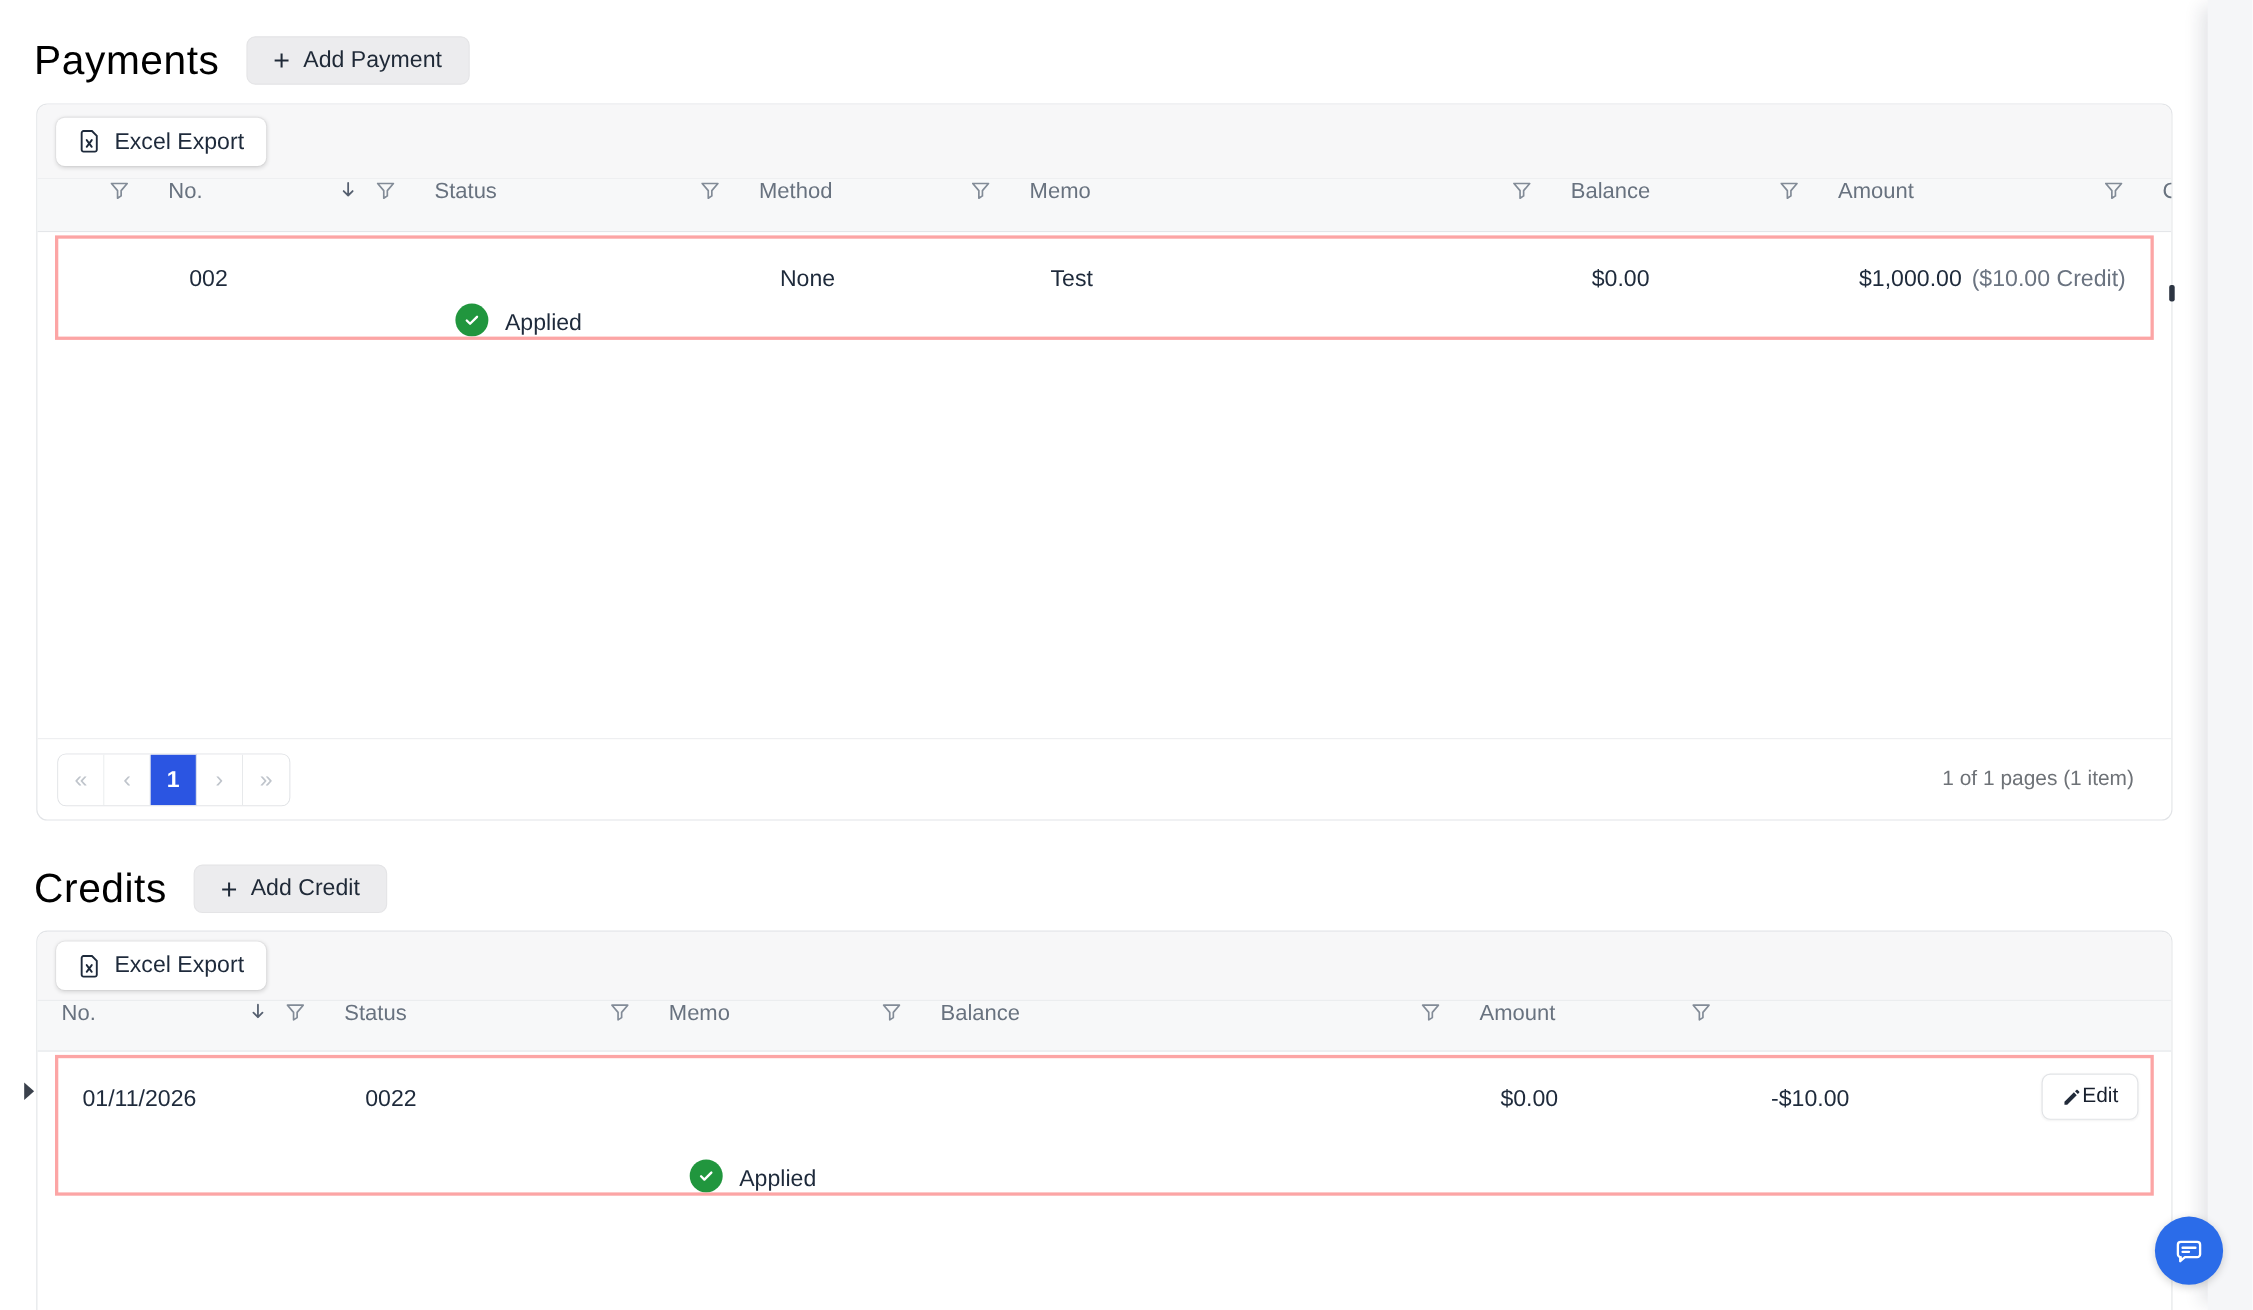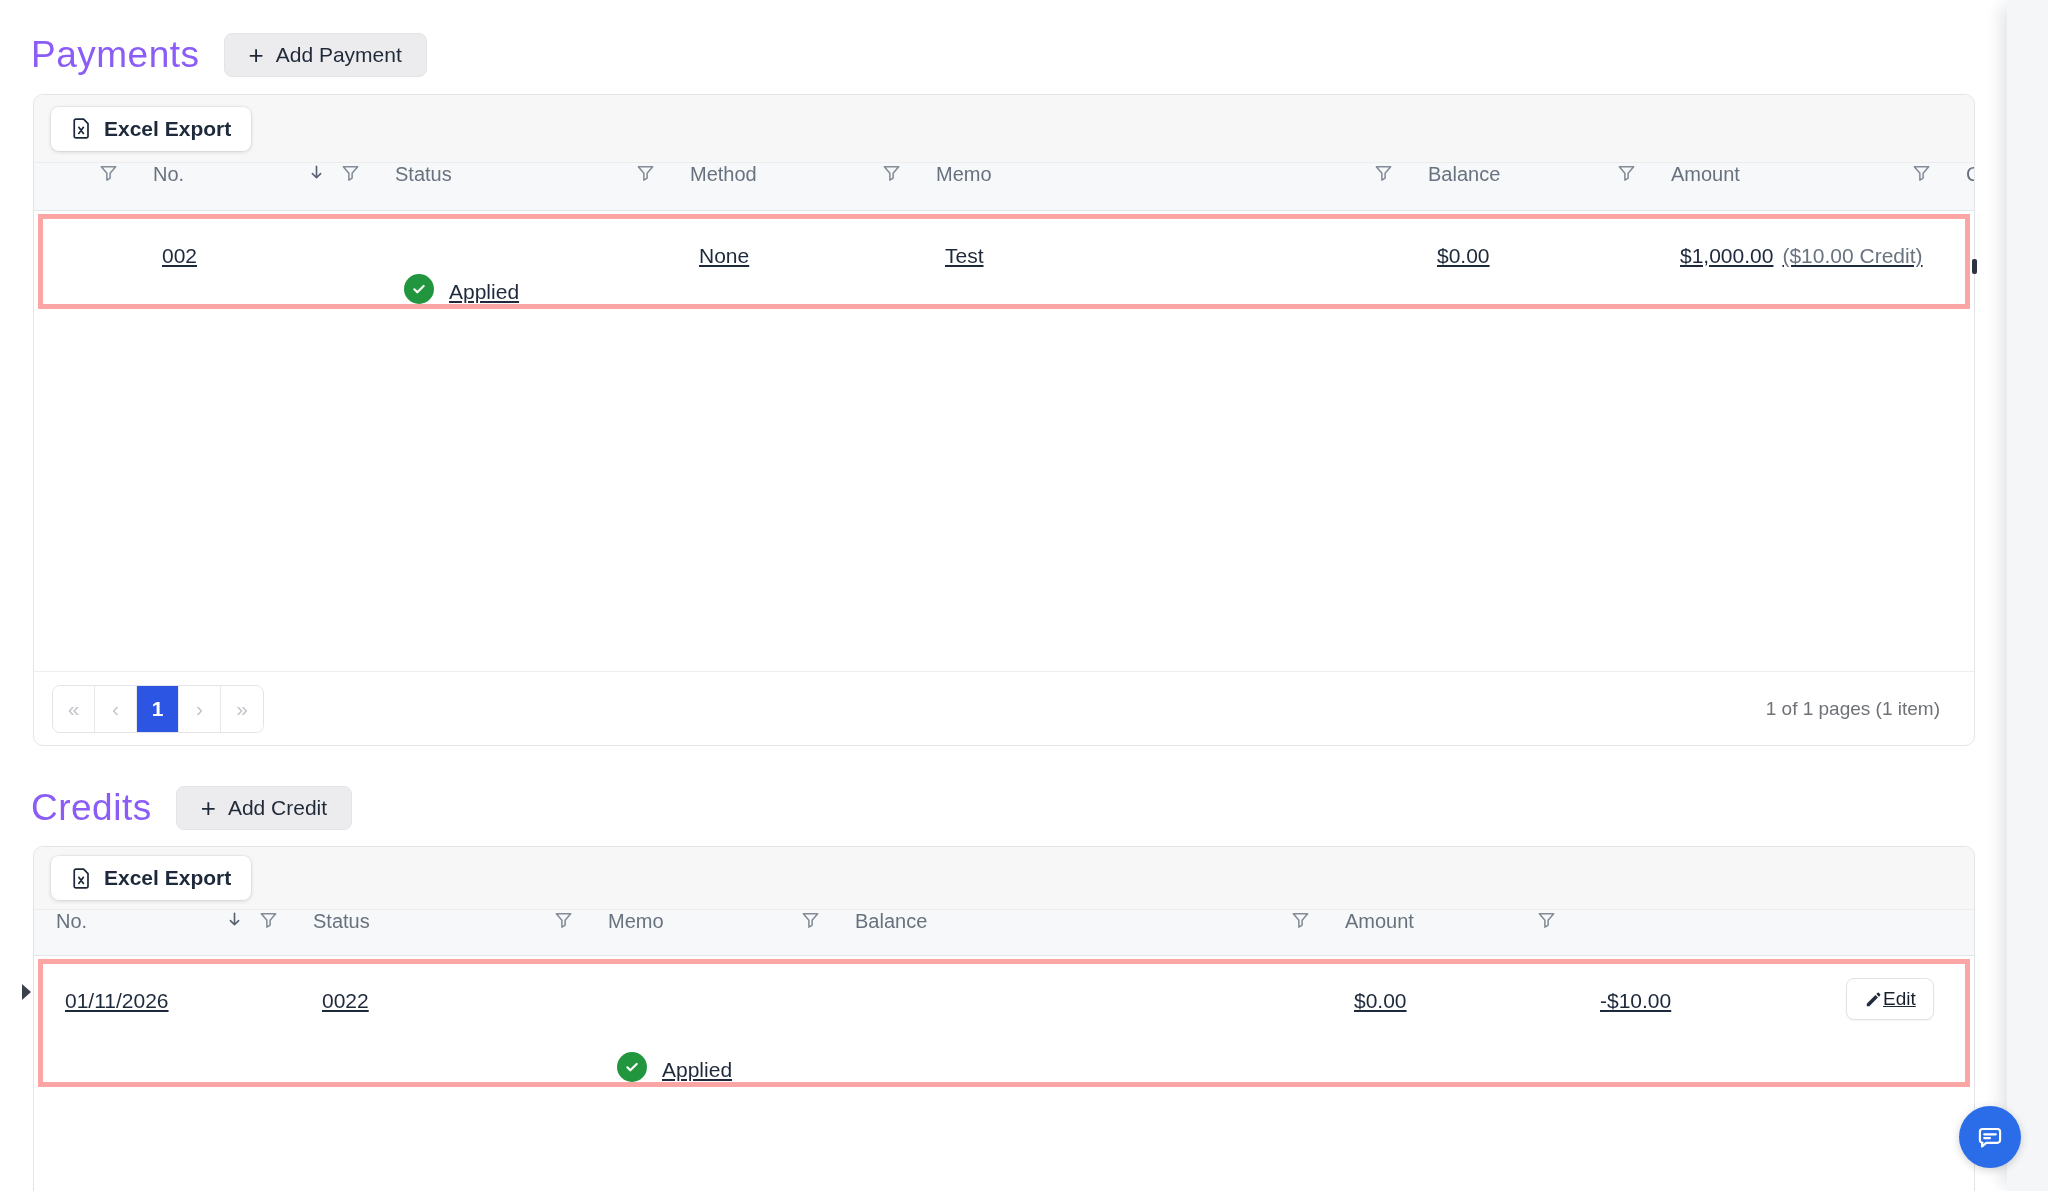--- a/index.html
+++ b/index.html
@@ -5,52 +5,52 @@
   html,body{margin:0;padding:0;background:#ffffff;}
   .page{position:relative;width:2048px;height:1191px;background:#ffffff;overflow:hidden;
         font-family:"Liberation Sans", sans-serif;color:#1e2a3b;}
 
   
   .right-strip{position:absolute;left:2007px;top:0;width:41px;height:1191px;background:#f5f6f8;
                box-shadow:-12px 0 16px -6px rgba(25,35,60,0.12);}
 
   
   .sec-head{position:absolute;display:flex;align-items:center;gap:24px;}
-  .sec-title{font-size:37px;font-weight:500;color:#8b5cf6;letter-spacing:.5px;}
+  .sec-title{font-size:37px;font-weight:500;color:#000000;letter-spacing:.5px;}
   .add-btn{display:flex;align-items:center;gap:12px;height:44px;padding:0 24px;background:#ececee;
            border:1px solid #e4e4e6;border-radius:8px;font-family:inherit;font-size:21px;color:#1f2937;cursor:pointer;}
   .add-btn .plus{font-size:26px;line-height:1;color:#1f2937;font-weight:400;}
 
   
   .panel{position:absolute;left:33px;width:1942px;background:#fff;border:1px solid #e2e4e7;
          border-radius:10px;box-sizing:border-box;overflow:hidden;}
   #panel-payments{top:94px;height:652px;}
   #panel-credits{top:846px;height:420px;border-radius:10px 10px 0 0;}
 
   .toolbar{background:#f7f7f8;border-bottom:1px solid #ebedef;display:flex;align-items:center;padding-left:17px;}
   #panel-payments .toolbar{height:67px;}
   #panel-credits .toolbar{height:62px;}
   .excel-btn{display:flex;align-items:center;gap:12px;height:44px;padding:0 20px;background:#fff;border:none;
-             border-radius:8px;font-family:inherit;font-size:21px;font-weight:700;color:#1e2a3b;cursor:pointer;
+             border-radius:8px;font-family:inherit;font-size:21px;font-weight:400;color:#1e2a3b;cursor:pointer;
              box-shadow:0 0 0 1px rgba(0,0,0,0.03),0 1px 4px rgba(0,0,0,0.14);}
 
   
   .ghead{background:#f7f8f9;border-bottom:1px solid #e4e6e9;color:#68727f;font-size:20px;font-weight:500;}
   #panel-payments .ghead{height:47px;}
   #panel-credits .ghead{height:45px;}
   .pay-cols{display:grid;grid-template-columns:97px 242px 295px 246px 492px 243px 295px 1fr;}
   .cred-cols{display:grid;grid-template-columns:257px 295px 247px 490px 246px 246px 1fr;}
   .hcell{display:flex;padding:0 12px 0 22px;cursor:pointer;overflow:hidden;white-space:nowrap;}
   .hlabel{margin-right:auto;}
   .hcell .fic{flex:0 0 auto;margin-left:10px;}
   .hcell .sic{flex:0 0 auto;margin-left:auto;}
   .hcell .sic + .fic{margin-left:14px;}
 
   
-  .grow{margin:3px 4px 0;border:5px solid #fca5a5;background:#fff;box-sizing:border-box;cursor:pointer;text-decoration:underline;}
+  .grow{margin:3px 16px 0;border:3px solid #fca5a5;background:#fff;box-sizing:border-box;cursor:pointer;}
   #panel-payments .grow{height:95px;}
   #panel-credits .grow{height:128px;}
   .cell{padding:25px 10px 0 22px;font-size:21px;font-weight:500;color:#1e2a3b;overflow:hidden;white-space:nowrap;}
   .cell.status{display:flex;align-items:flex-end;gap:15px;padding-top:22px;}
   .badge{width:30px;height:30px;border-radius:50%;background:#21963e;display:flex;align-items:center;justify-content:center;flex:0 0 auto;}
   .cell.status .stxt{padding-top:3px;}
   .note{color:#6a7380;font-weight:400;margin-left:9px;}
   .cell.actions{padding-top:14px;}
   .edit-btn{display:flex;align-items:center;height:42px;padding:0 17px;background:#fff;
             border:1px solid #e1e3e6;border-radius:8px;font-family:inherit;font-size:19px;color:#18202e;cursor:pointer;

